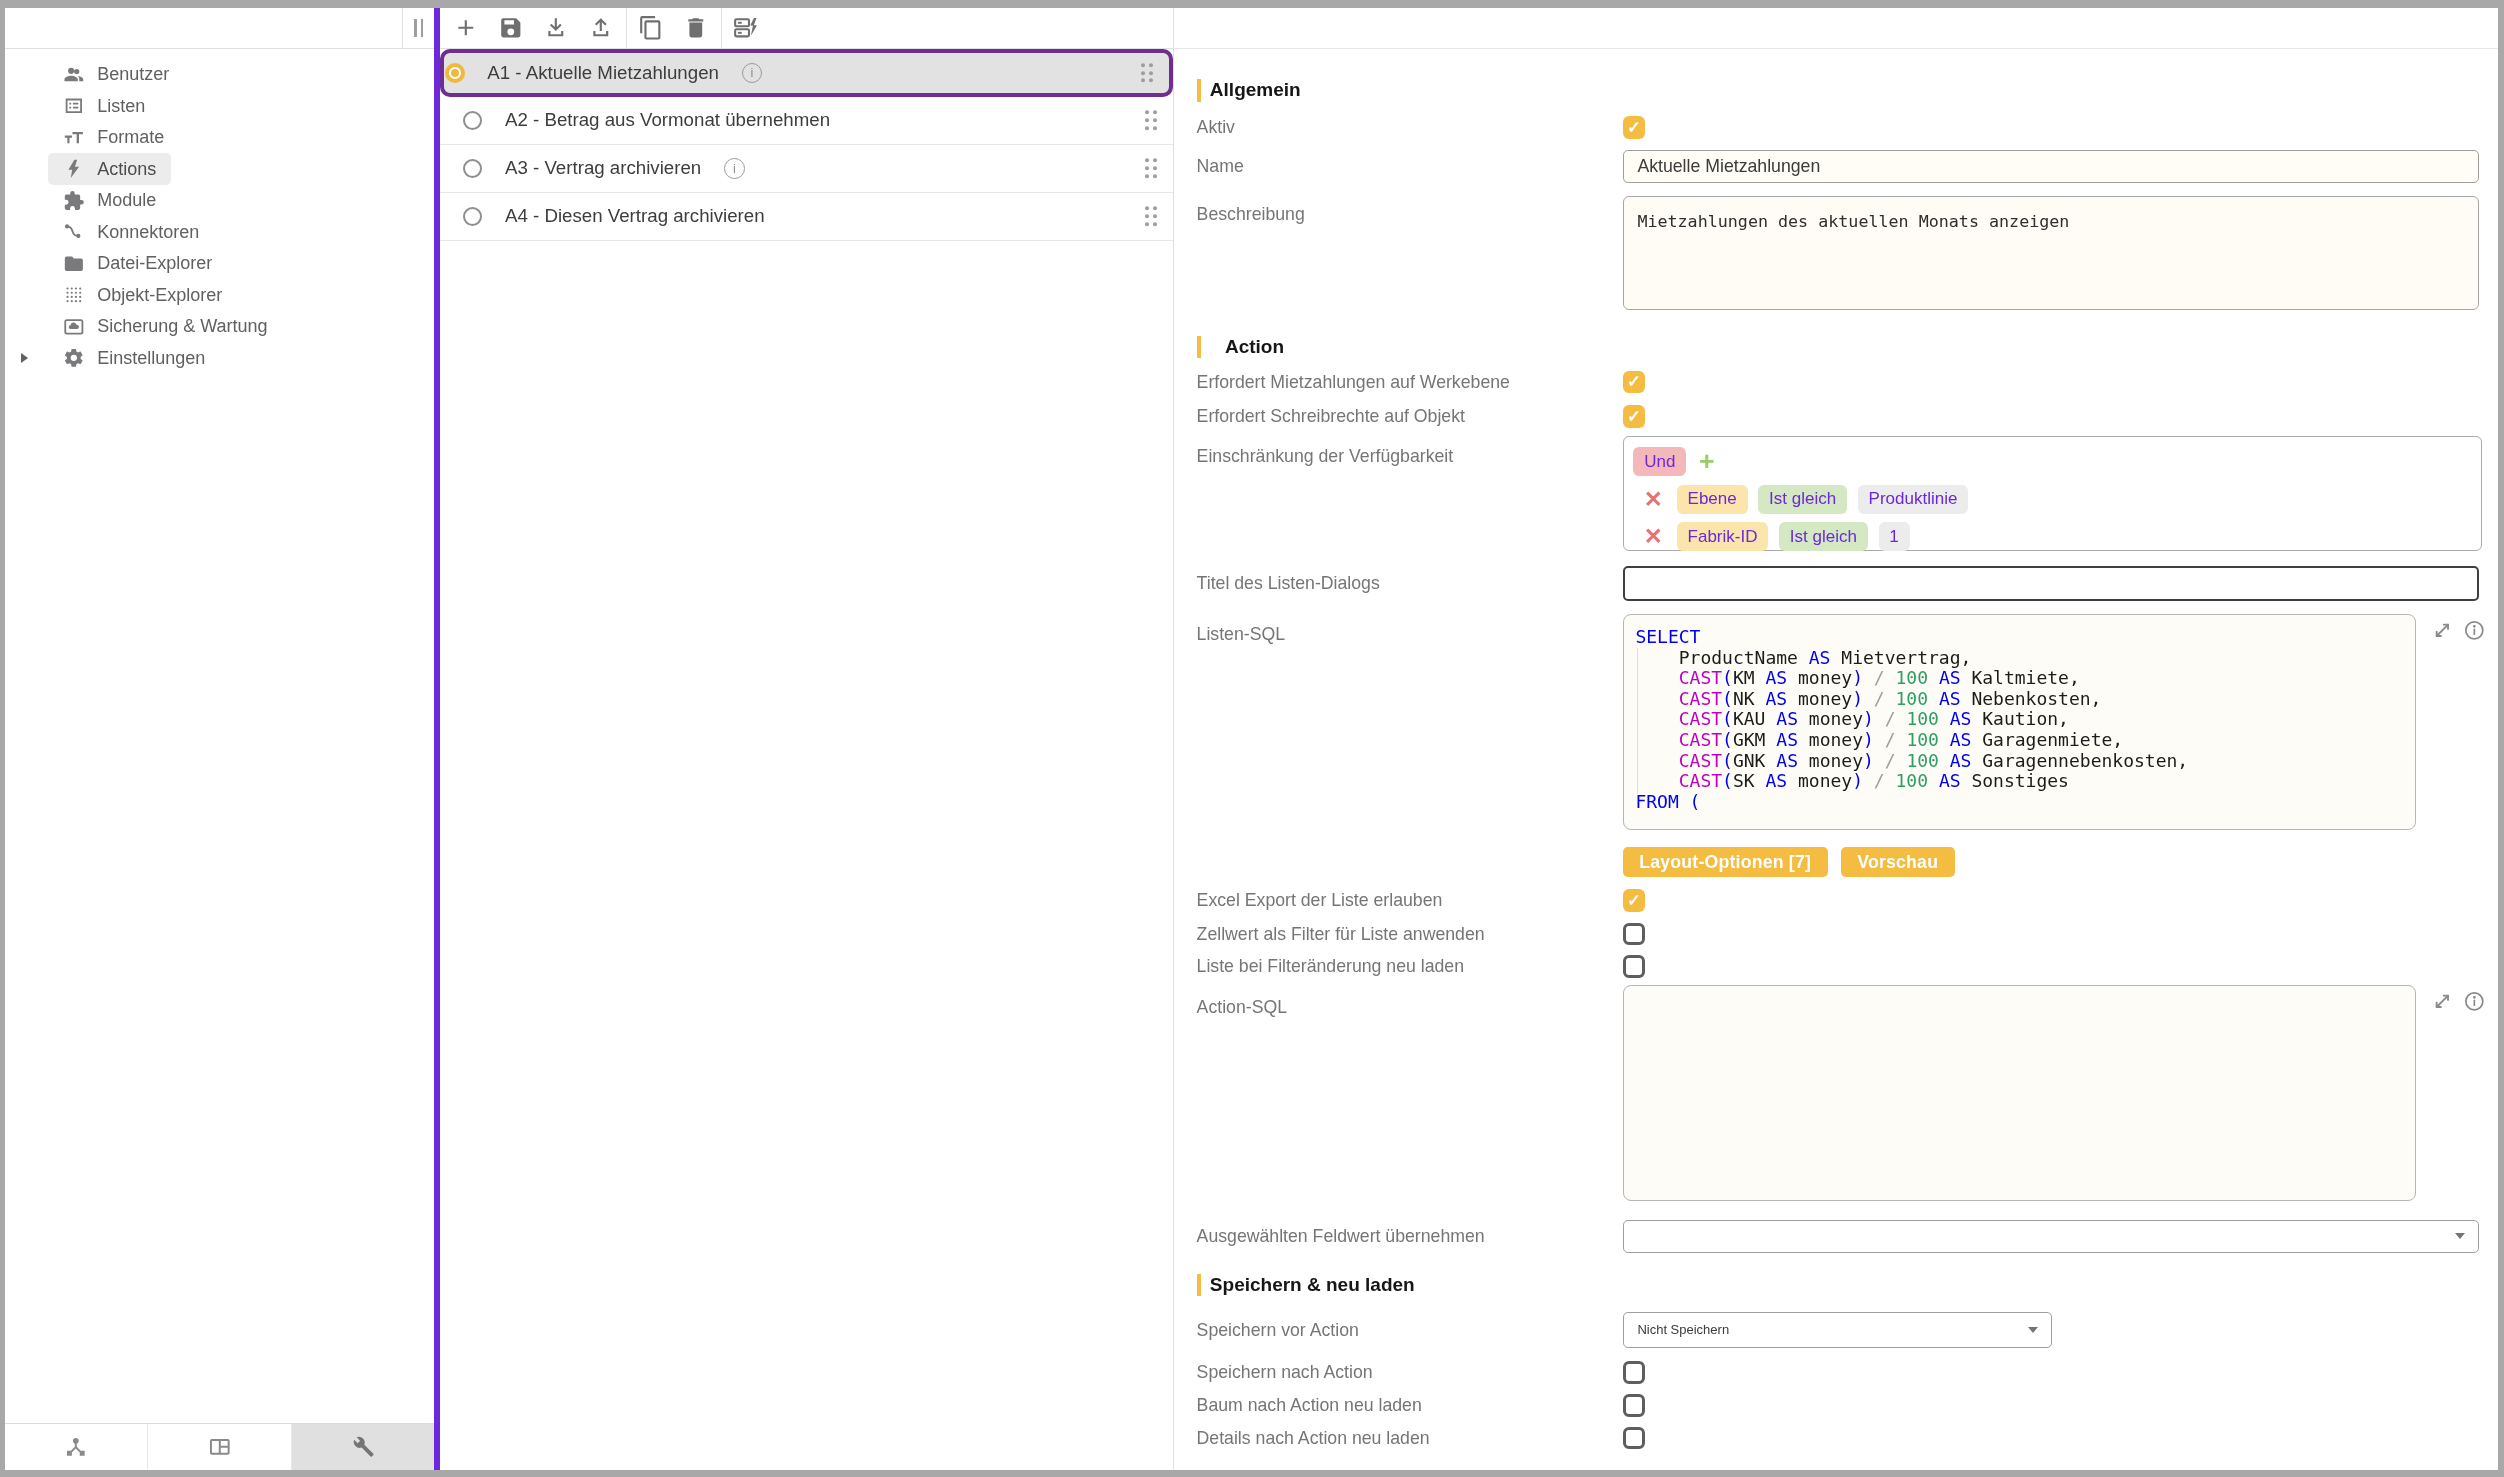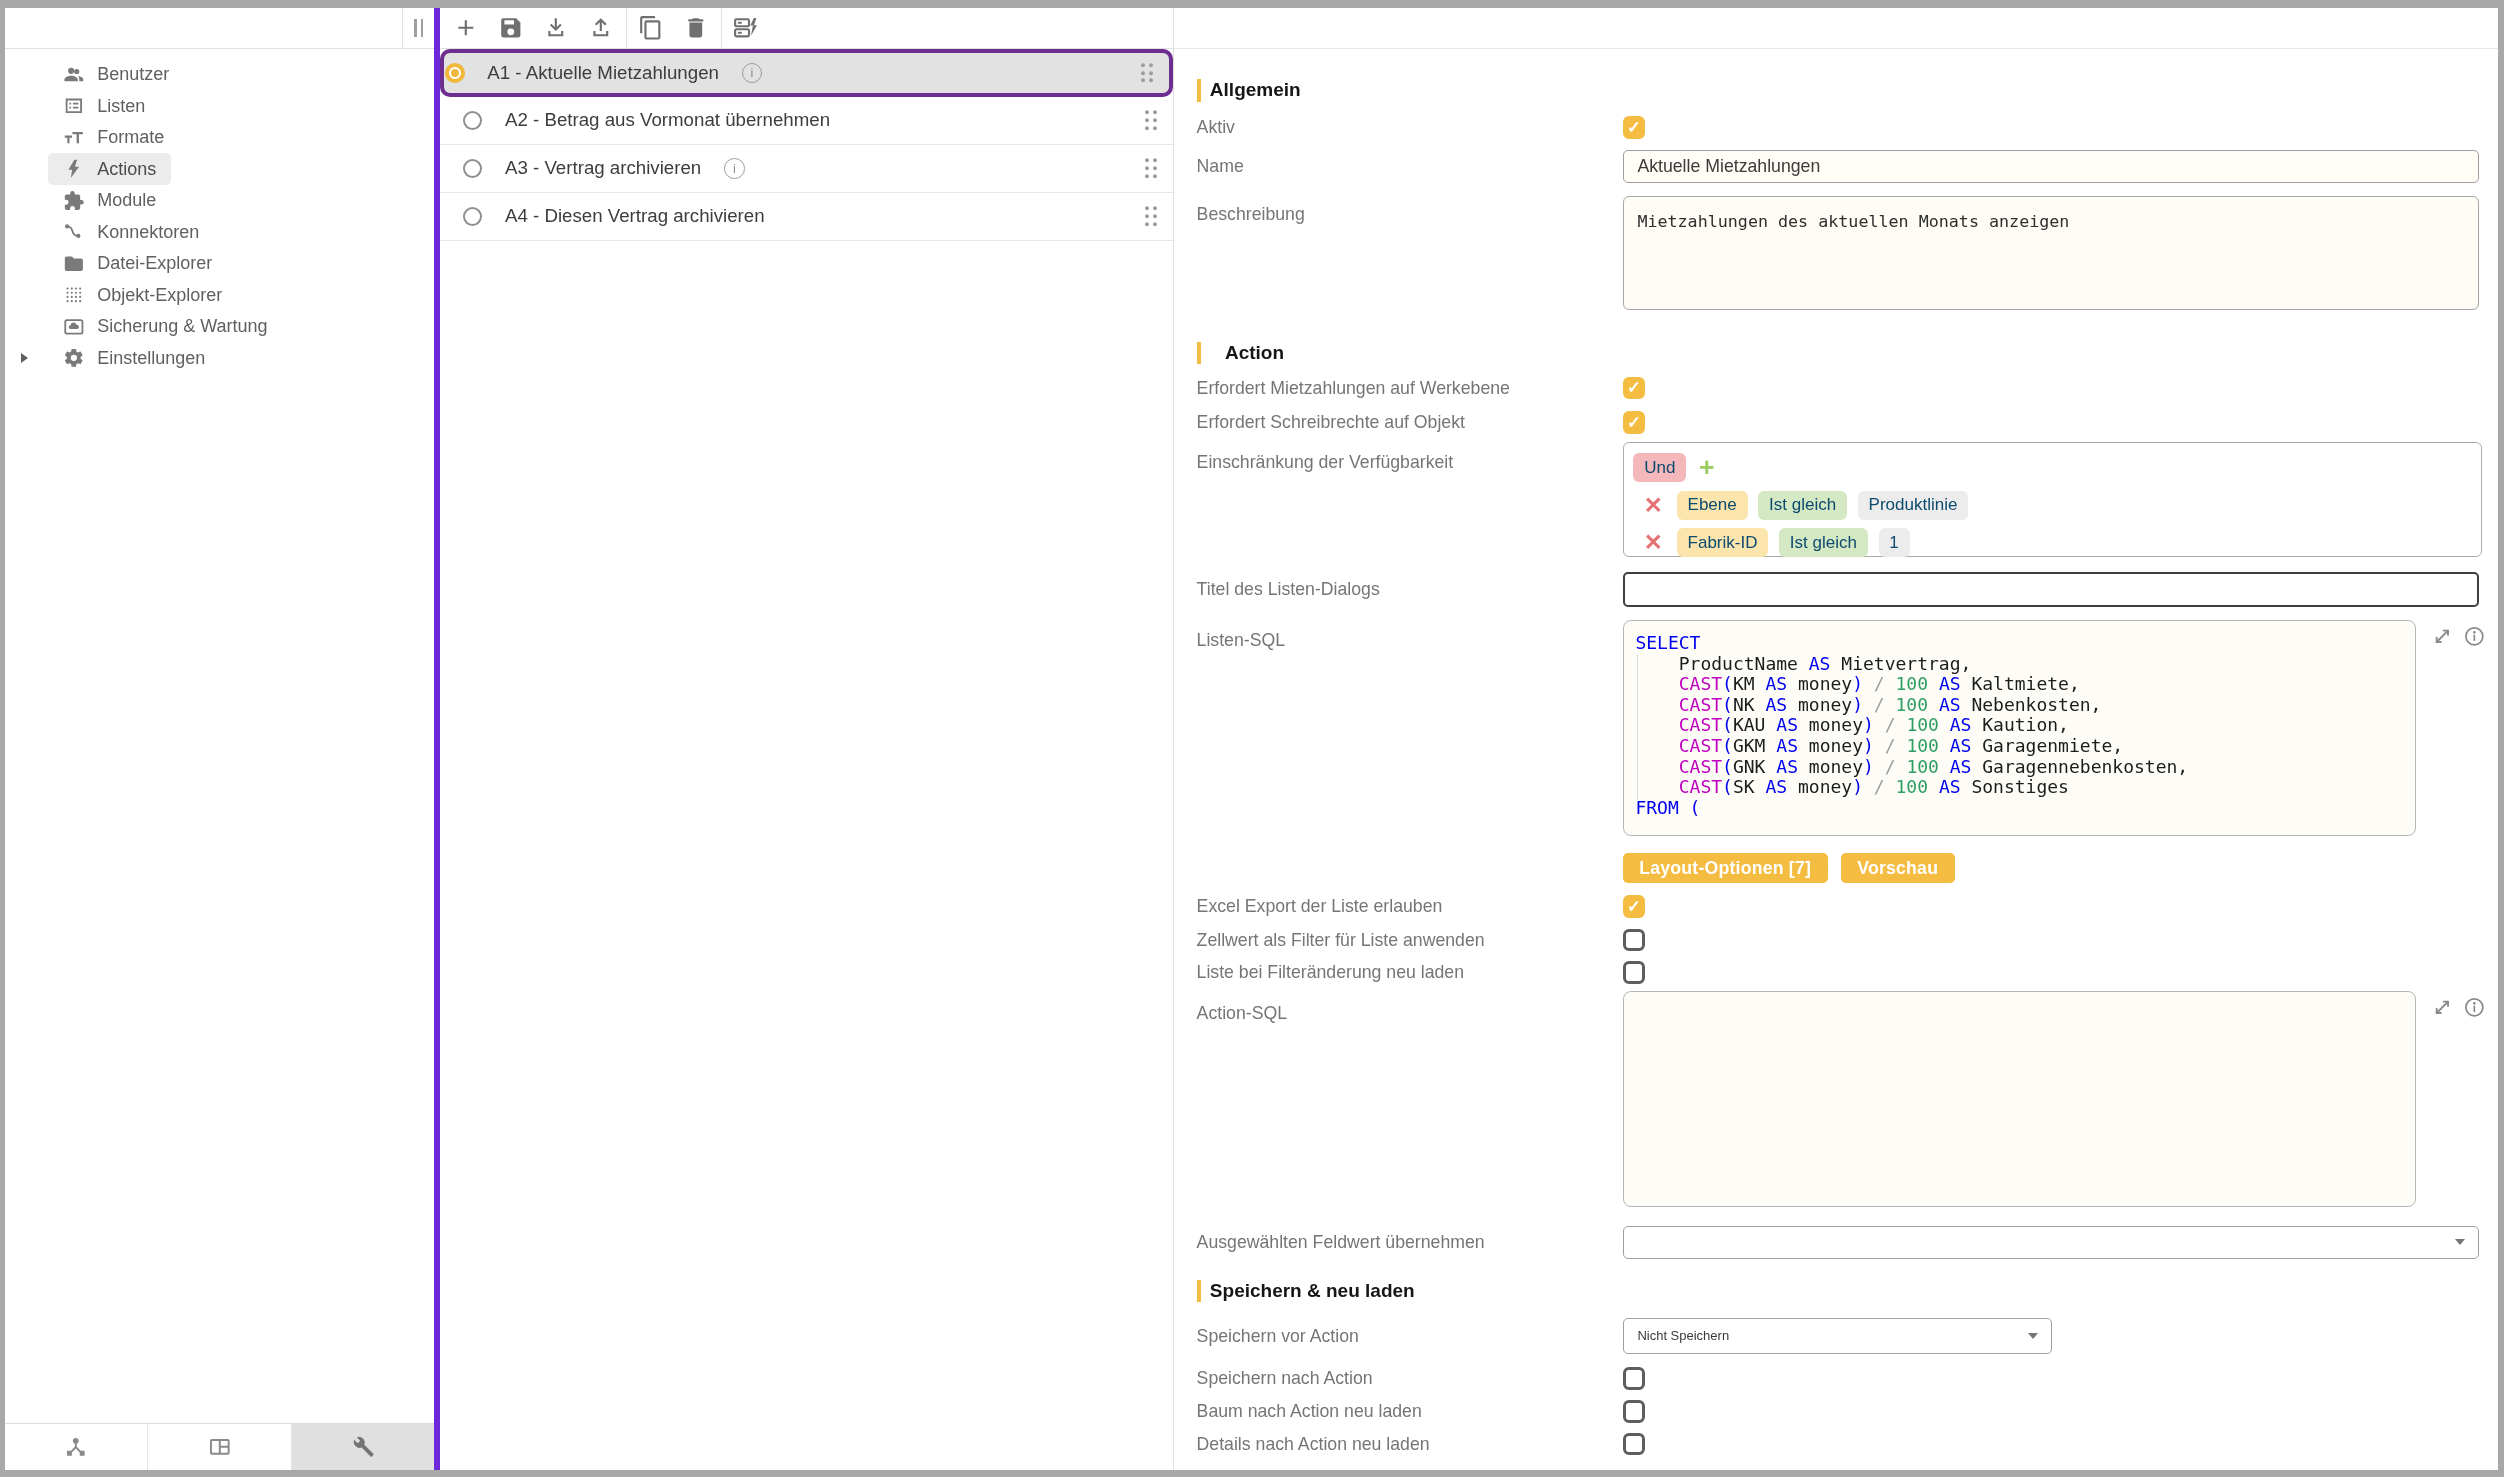--- a/index.html
+++ b/index.html
@@ -91,21 +91,21 @@
   .tarea{
     width:856px;height:114px;box-sizing:border-box;border:1px solid #a6a6a6;border-radius:6px;
     background:#fefcf4;font-family:"DejaVu Sans Mono", monospace;font-size:16.7px;color:#2e2e2e;
     padding:13.8px 13.8px 0 13.8px;
   }
   .chipbox{
     width:859px;height:115px;box-sizing:border-box;border:1px solid #ababab;border-radius:5.9px;
     background:#fff;padding:10.8px 11.8px 0 9.9px;
   }
   .chiprow{display:flex;align-items:center;gap:10.8px;margin-bottom:8.9px;height:28.6px;}
-  .chip{height:28.6px;box-sizing:border-box;border-radius:5.9px;padding:0 10.8px;display:flex;align-items:center;font-size:17px;color:#0c4a6e;cursor:pointer;}
+  .chip{height:28.6px;box-sizing:border-box;border-radius:5.9px;padding:0 10.8px;display:flex;align-items:center;font-size:17px;color:#6d28d9;cursor:pointer;}
   .chip.root{background:#f5b8ba;}
   .chip.field{background:#fbe5ad;}
   .chip.op{background:#d5e8c4;}
   .chip.val{background:#ececec;}
   .plus-ic{color:#9ccc65;font-size:26.6px;font-weight:bold;line-height:19.7px;cursor:pointer;margin-left:2px;}
   .x-ic{color:#e57373;font-size:22.7px;font-weight:bold;cursor:pointer;width:25.6px;text-align:center;margin-left:5.9px;}
   .chiprow.sub{margin-left:1px;}
   .sqlbox{
     width:793px;height:216px;box-sizing:border-box;border:1px solid #b5b5b5;border-radius:7.9px;
     background:#fdfcf6;padding:11.8px 0 0 11.8px;position:relative;overflow:hidden;
@@ -419,21 +419,21 @@
           </div>
       </div>
 
       <div class="frow" style="margin-top:12.8px;">
         <div class="flabel lab-top8">Beschreibung</div>
         <div class="ctl">
             <div class="tarea">Mietzahlungen des aktuellen Monats anzeigen</div>
           </div>
       </div>
 
-      <div class="sechead" style="margin-top:30px;gap:24px;">
+      <div class="sechead" style="margin-top:24px;gap:24px;">
         <span class="secbar"></span>
         <span class="sectitle">Action</span>
       </div>
 
       <div class="frow" style="margin-top:10.8px;">
         <div class="flabel lab-check">Erfordert Mietzahlungen auf Werkebene</div>
         <div class="ctl">
             <div class="checkbox on">✓</div>
           </div>
       </div>

